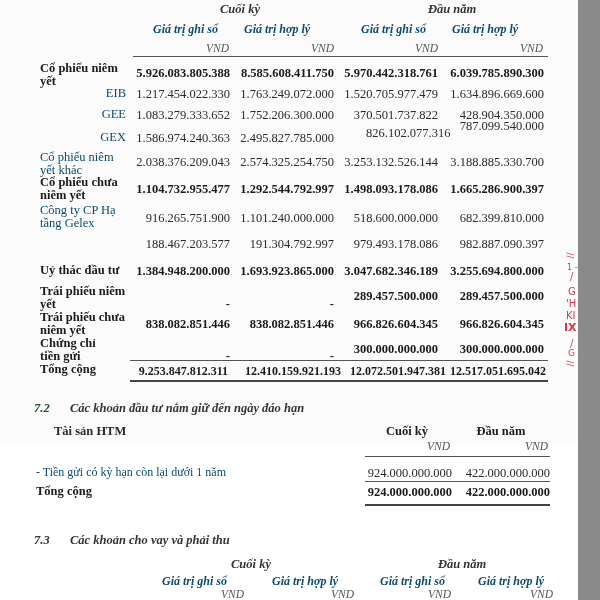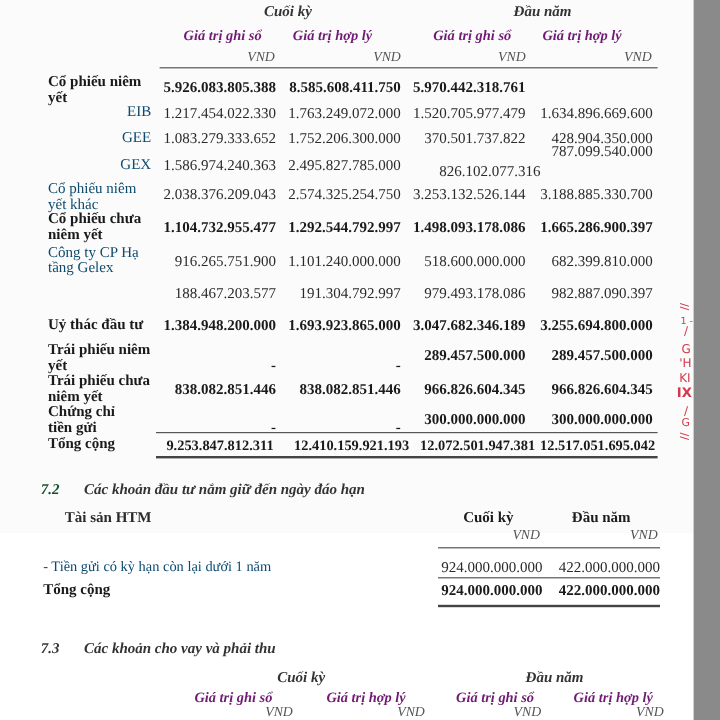--- a/index.html
+++ b/index.html
@@ -4,21 +4,21 @@
 <style>
   * { margin: 0; padding: 0; box-sizing: border-box; }
   html, body { width: 600px; height: 600px; overflow: hidden; background: #ffffff; }
   body { position: relative; font-family: "Liberation Serif", "DejaVu Serif", serif; color: #1c1c1c; }
   .page { position: absolute; left: 0; top: 0; width: 578px; height: 444px; background: #fbfbfb; }
   .gray-bar { position: absolute; right: 0; top: 0; width: 22px; height: 600px; background: #8a8a8a; }
   .abs { position: absolute; white-space: nowrap; }
   .ital { font-style: italic; }
   .bold { font-weight: bold; }
   .hdr { font-size: 12.5px; font-weight: bold; font-style: italic; color: #333; }
-  .sub { font-size: 12px; font-style: italic; font-weight: bold; color: #701a75; }
+  .sub { font-size: 12px; font-style: italic; font-weight: bold; color: #0c4a6e; }
   .vnd { font-size: 11.5px; font-style: italic; color: #555; }
   .num { font-size: 12.5px; text-align: right; width: 112px; color: #2a2a2a; }
   .num.b { font-weight: bold; color: #1a1a1a; }
   .label { font-size: 12.5px; line-height: 13px; color: #0c4a6e; }
   .label.b { font-weight: bold; color: #1a1a1a; }
   .rule { position: absolute; height: 1px; background: #555; }
   .rule.thick { height: 1.5px; background: #444; }
   .stamp { position: absolute; color: #d23a4a; font-family: "DejaVu Sans", sans-serif; font-size: 10px; line-height: 11px; }
 </style>
 </head>
@@ -38,37 +38,38 @@
   <div class="abs vnd" style="left:310px; top:42px; width:24px; text-align:right;">VND</div>
   <div class="abs vnd" style="left:414px; top:42px; width:24px; text-align:right;">VND</div>
   <div class="abs vnd" style="left:519px; top:42px; width:24px; text-align:right;">VND</div>
 
   <div class="rule" style="left:133px; top:56px; width:415px;"></div>
 
   <div class="abs label b" style="left:40px; top:62px; width:90px; white-space:normal;">Cổ phiếu niêm yết</div>
   <div class="abs num b" style="left:118px; top:66px;">5.926.083.805.388</div>
   <div class="abs num b" style="left:222px; top:66px;">8.585.608.411.750</div>
   <div class="abs num b" style="left:326px; top:66px;">5.970.442.318.761</div>
+  <div class="abs num b" style="left:432px; top:66px;">6.039.785.890.300</div>
 
   <div class="abs label" style="left:60px; top:87px; width:66px; text-align:right;">EIB</div>
   <div class="abs num" style="left:118px; top:87px;">1.217.454.022.330</div>
   <div class="abs num" style="left:222px; top:87px;">1.763.249.072.000</div>
   <div class="abs num" style="left:326px; top:87px;">1.520.705.977.479</div>
   <div class="abs num" style="left:432px; top:87px;">1.634.896.669.600</div>
 
   <div class="abs label" style="left:60px; top:108px; width:66px; text-align:right;">GEE</div>
   <div class="abs num" style="left:118px; top:108px;">1.083.279.333.652</div>
   <div class="abs num" style="left:222px; top:108px;">1.752.206.300.000</div>
   <div class="abs num" style="left:326px; top:108px;">370.501.737.822</div>
   <div class="abs num" style="left:432px; top:108px;">428.904.350.000</div>
 
   <div class="abs label" style="left:60px; top:131px; width:66px; text-align:right;">GEX</div>
   <div class="abs num" style="left:118px; top:131px;">1.586.974.240.363</div>
   <div class="abs num" style="left:222px; top:131px;">2.495.827.785.000</div>
-  <div class="abs num" style="left:326px; top:136px;padding-left:40px;">826.102.077.316</div>
+  <div class="abs num" style="left:326px; top:126px;padding-left:40px;">826.102.077.316</div>
   <div class="abs num" style="left:432px; top:119px;">787.099.540.000</div>
 
   <div class="abs label" style="left:40px; top:151px; width:88px; white-space:normal;">Cổ phiếu niêm yết khác</div>
   <div class="abs num" style="left:118px; top:155px;">2.038.376.209.043</div>
   <div class="abs num" style="left:222px; top:155px;">2.574.325.254.750</div>
   <div class="abs num" style="left:326px; top:155px;">3.253.132.526.144</div>
   <div class="abs num" style="left:432px; top:155px;">3.188.885.330.700</div>
 
   <div class="abs label b" style="left:40px; top:176px; width:88px; white-space:normal;">Cổ phiếu chưa niêm yết</div>
   <div class="abs num b" style="left:118px; top:182px;">1.104.732.955.477</div>

